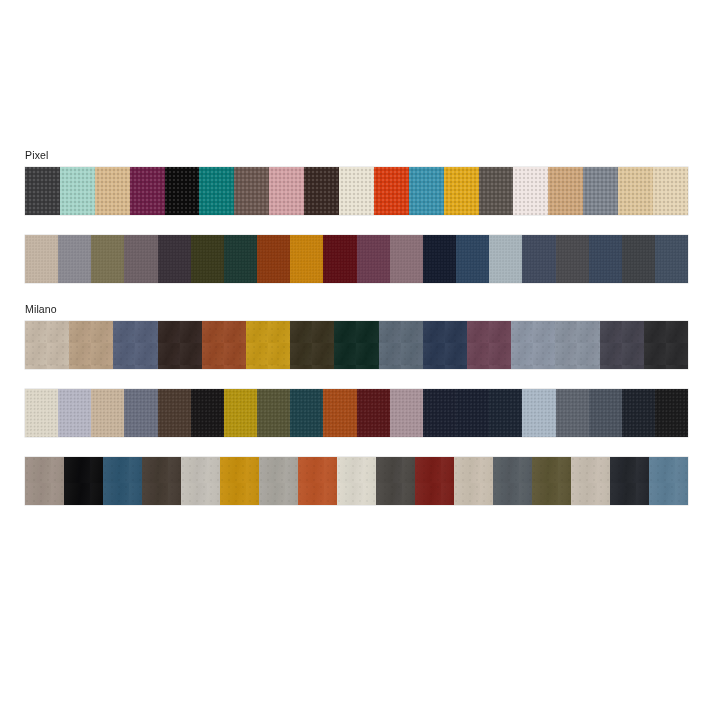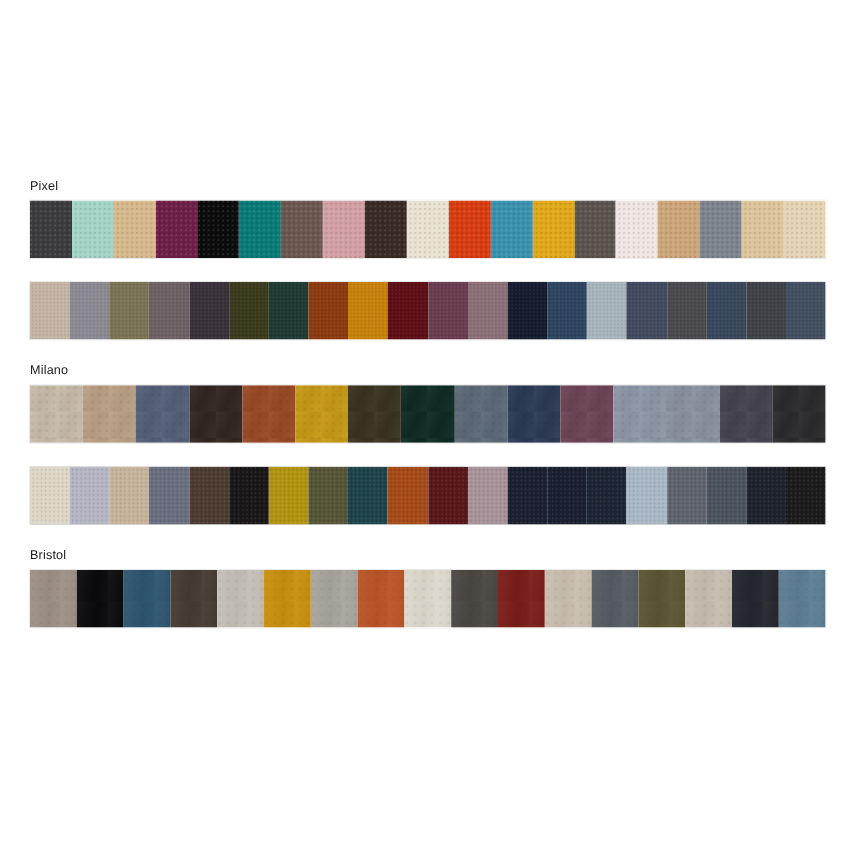--- a/index.html
+++ b/index.html
@@ -175,21 +175,20 @@
           <div class="swatch tex-milano" title="Milano — dark-navy" style="background-color: rgb(26, 32, 48);"></div>
           <div class="swatch tex-milano" title="Milano — ink-blue" style="background-color: rgb(28, 37, 51);"></div>
           <div class="swatch tex-milano" title="Milano — pale-blue" style="background-color: rgb(170, 184, 198);"></div>
           <div class="swatch tex-milano" title="Milano — mid-grey" style="background-color: rgb(94, 100, 110);"></div>
           <div class="swatch tex-milano" title="Milano — steel-grey" style="background-color: rgb(75, 83, 95);"></div>
           <div class="swatch tex-milano" title="Milano — charcoal-navy" style="background-color: rgb(30, 35, 44);"></div>
           <div class="swatch tex-milano" title="Milano — black-charcoal" style="background-color: rgb(27, 27, 28);"></div>
         </div>
       </div>
       <div class="swatch-group">
-        <div class="group-label">Bristol</div>
         <div class="strip">
           <div class="swatch tex-bristol" title="Bristol — warm-grey-taupe" style="background-color: rgb(158, 144, 134);"></div>
           <div class="swatch tex-bristol" title="Bristol — black" style="background-color: rgb(10, 10, 12);"></div>
           <div class="swatch tex-bristol" title="Bristol — petrol-blue" style="background-color: rgb(45, 85, 112);"></div>
           <div class="swatch tex-bristol" title="Bristol — dark-brown" style="background-color: rgb(69, 59, 50);"></div>
           <div class="swatch tex-bristol" title="Bristol — light-grey" style="background-color: rgb(196, 192, 184);"></div>
           <div class="swatch tex-bristol" title="Bristol — ochre" style="background-color: rgb(200, 144, 13);"></div>
           <div class="swatch tex-bristol" title="Bristol — silver-grey" style="background-color: rgb(168, 165, 158);"></div>
           <div class="swatch tex-bristol" title="Bristol — burnt-orange" style="background-color: rgb(187, 84, 39);"></div>
           <div class="swatch tex-bristol" title="Bristol — off-white" style="background-color: rgb(221, 217, 205);"></div>

